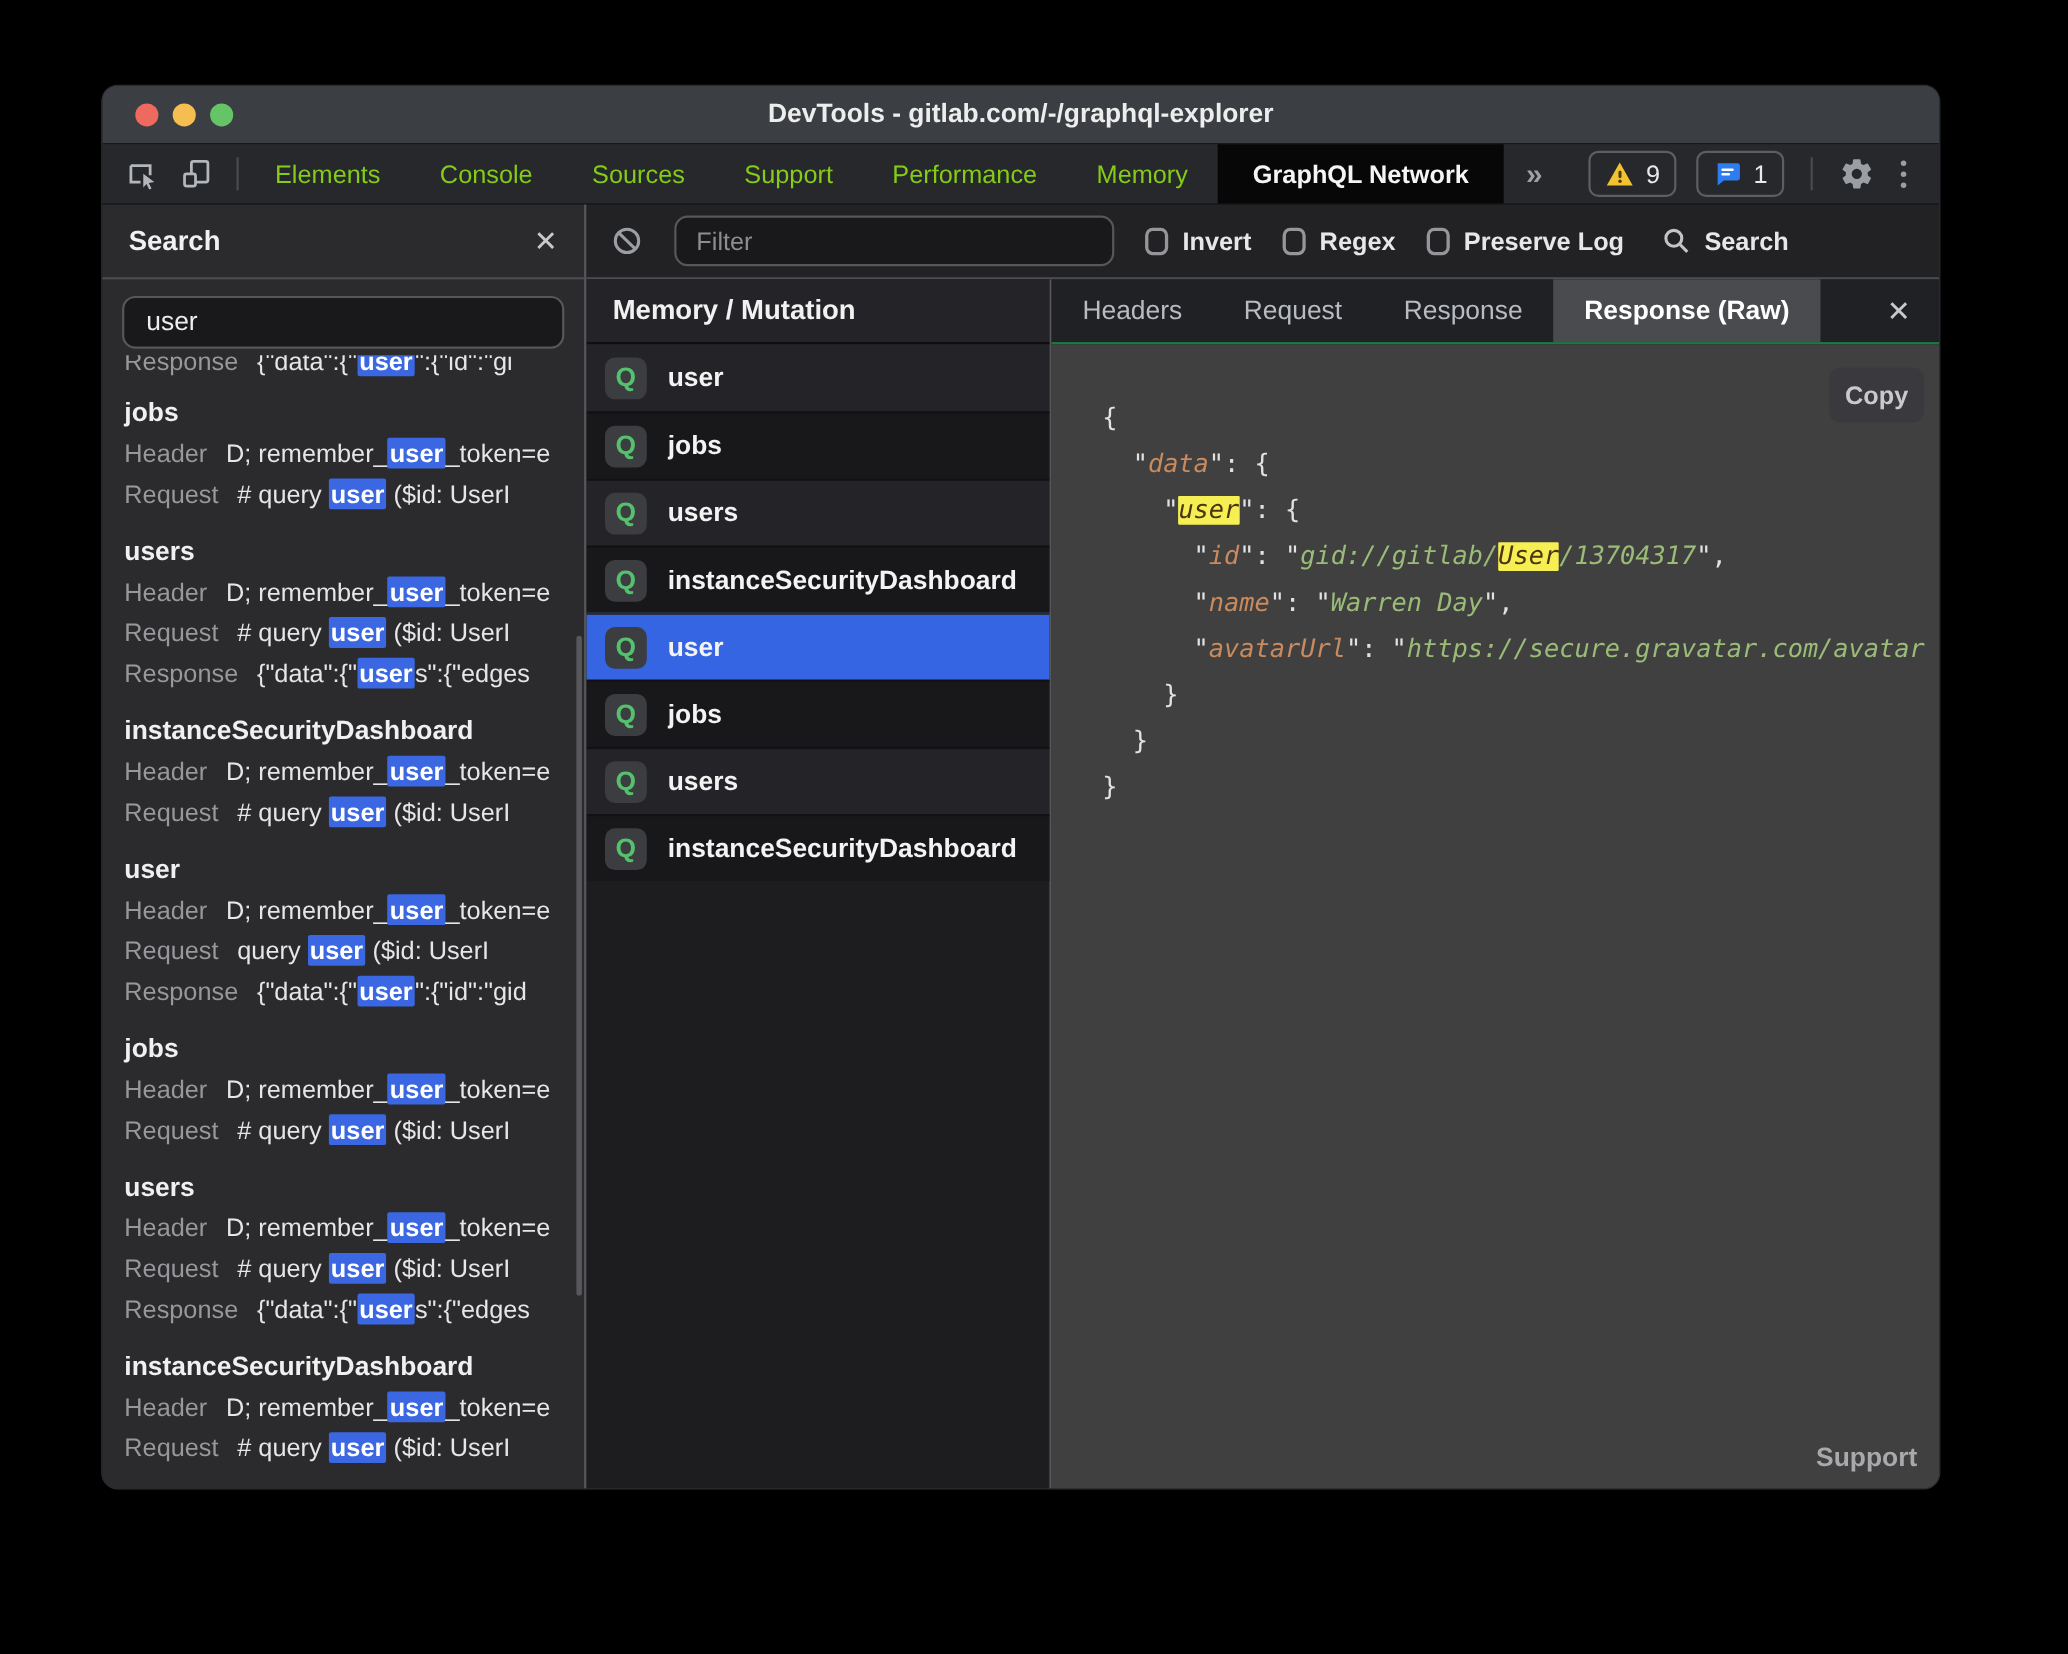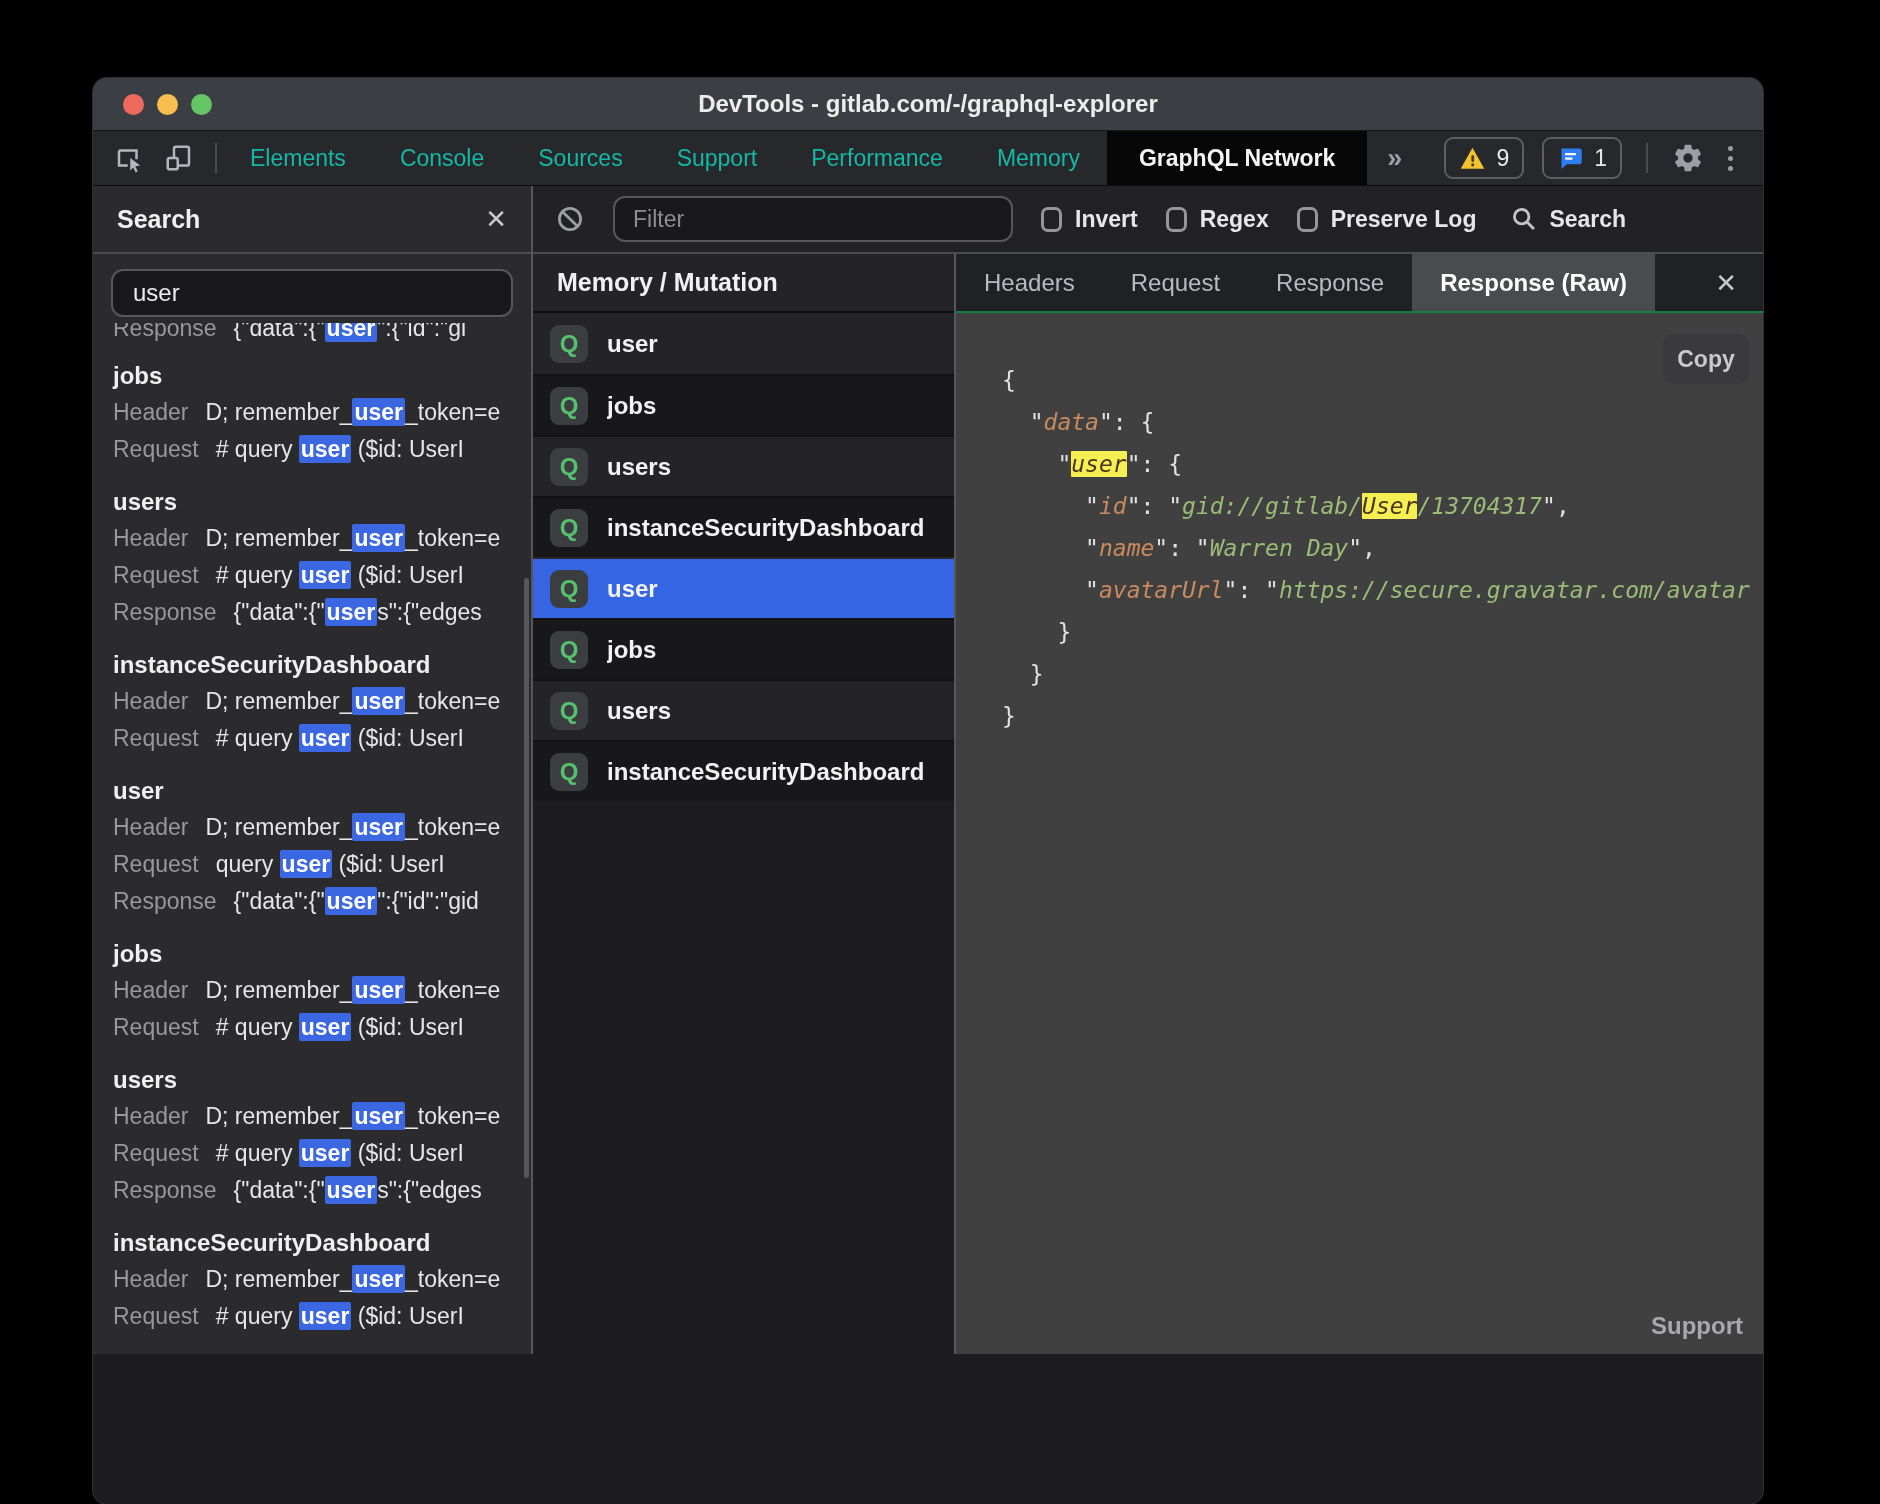--- a/index.html
+++ b/index.html
@@ -1,31 +1,31 @@
 <!DOCTYPE html>
 <html><head>
 <meta charset="utf-8">
 <style>
   html,body{margin:0;padding:0;background:#000;}
   .stage{position:relative;width:1880px;height:1504px;background:#000;overflow:hidden;
          font-family:"Liberation Sans",sans-serif;-webkit-font-smoothing:antialiased;}
-  .window{position:absolute;left:93px;top:78px;width:1670px;height:1426px;background:#1d1d1f;
+  .window{position:absolute;left:93px;top:78px;width:1670px;height:1275px;background:#1d1d1f;
           border-radius:14px;overflow:hidden;box-shadow:0 0 0 1px #303033;}
   
   .titlebar{height:52px;background:#3b3e42;border-bottom:1px solid #17181a;
             display:flex;align-items:center;justify-content:center;position:relative;}
   .lights{position:absolute;left:30px;top:0;height:100%;display:flex;align-items:center;gap:13px;}
   .light{width:21px;height:21px;border-radius:50%;}
   .title{color:#ededee;font-size:24px;font-weight:700;}
   
   .tabbar{height:54px;background:#26282b;border-bottom:1px solid #0d0d0e;display:flex;align-items:stretch;}
   .tb-icons{display:flex;align-items:center;gap:6px;padding:0 8px 0 14px;color:#b3b6bb;}
   .tb-icon{width:44px;height:40px;display:flex;align-items:center;justify-content:center;border-radius:6px;}
   .tb-sep{width:2px;height:30px;background:#4a4b4f;align-self:center;margin:0 6px;}
-  .tab{display:flex;align-items:center;padding:0 27px;color:#14b8a6;font-size:23px;white-space:nowrap;}
+  .tab{display:flex;align-items:center;padding:0 27px;color:#84cc16;font-size:23px;white-space:nowrap;}
   .tab.selected{background:#070708;color:#f5f5f6;font-weight:600;padding:0 32px;}
   .chev{display:flex;align-items:center;color:#9da0a5;font-size:27px;padding:0 20px;font-weight:700;}
   .tb-right{margin-left:auto;display:flex;align-items:center;gap:18px;padding-right:24px;}
   .badge{display:flex;align-items:center;gap:10px;border:2px solid #5d5e62;border-radius:9px;
          height:38px;padding:0 13px;color:#e9e9ea;font-size:23px;}
   .tool{color:#9b9ea3;display:flex;align-items:center;}
   .kebab{display:flex;flex-direction:column;gap:5px;padding:0 6px;}
   .kebab i{width:5px;height:5px;border-radius:50%;background:#9b9ea3;}
   
   .bodyarea{display:flex;height:1168px;}

